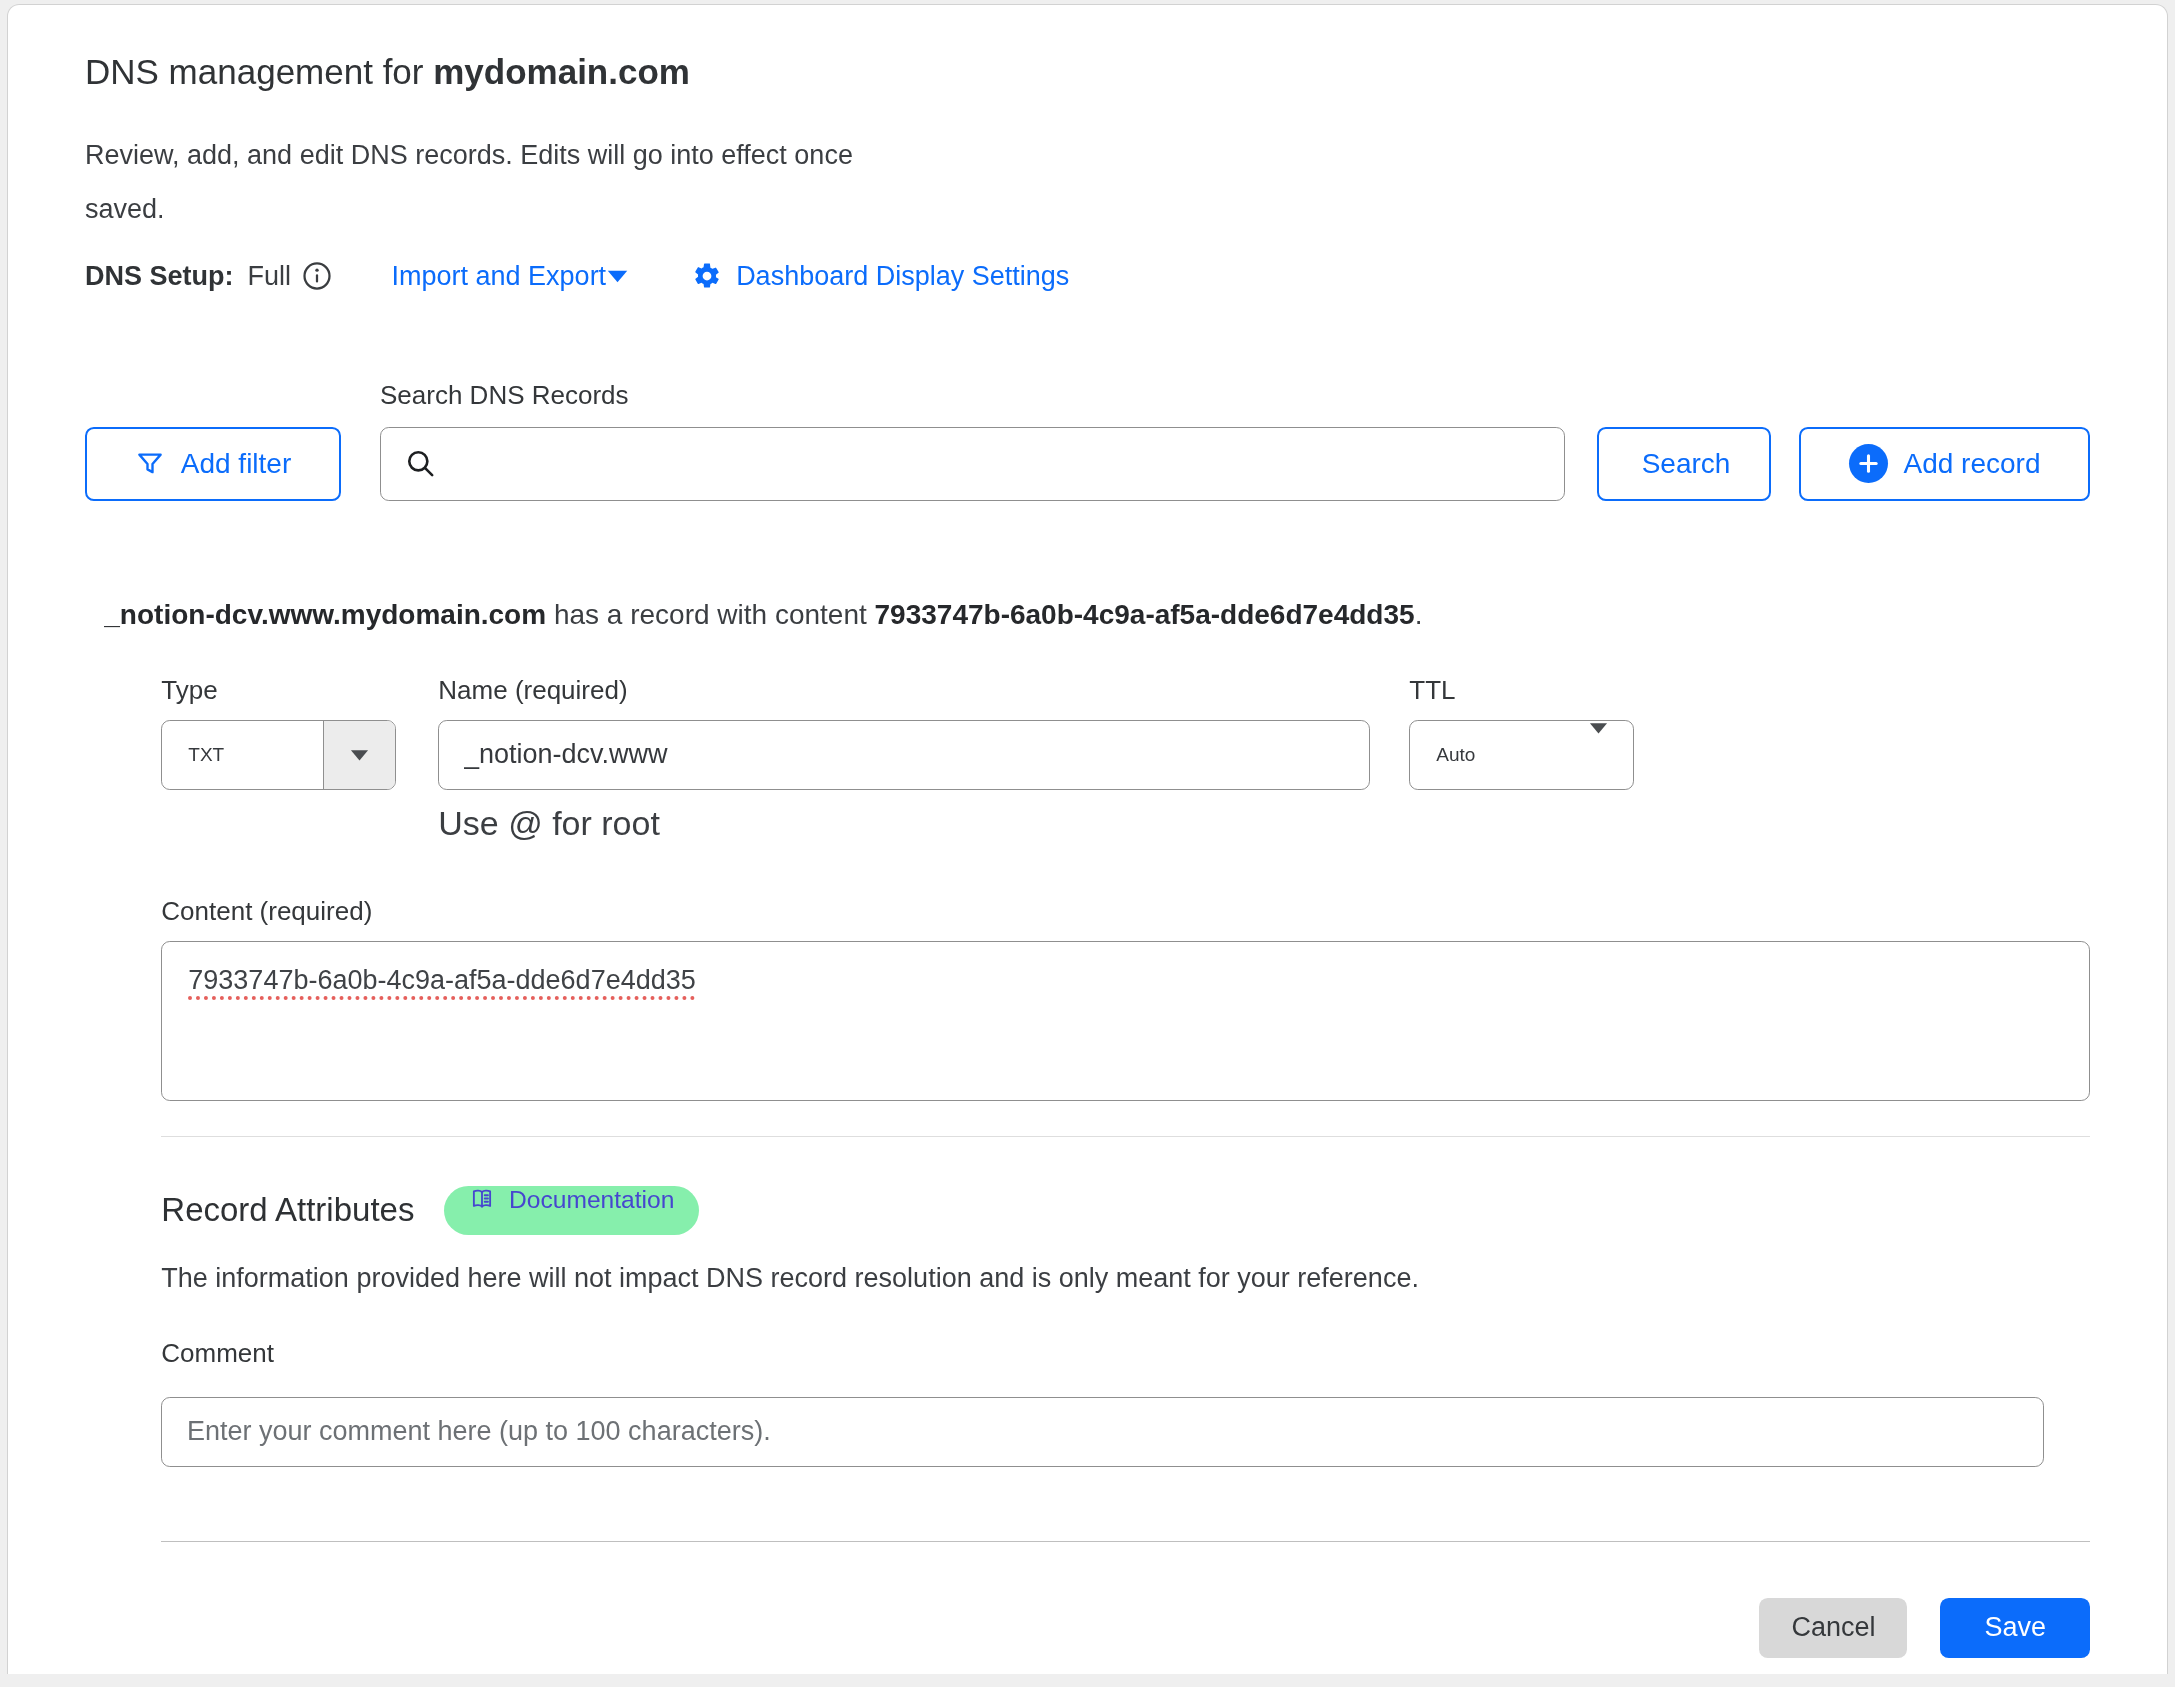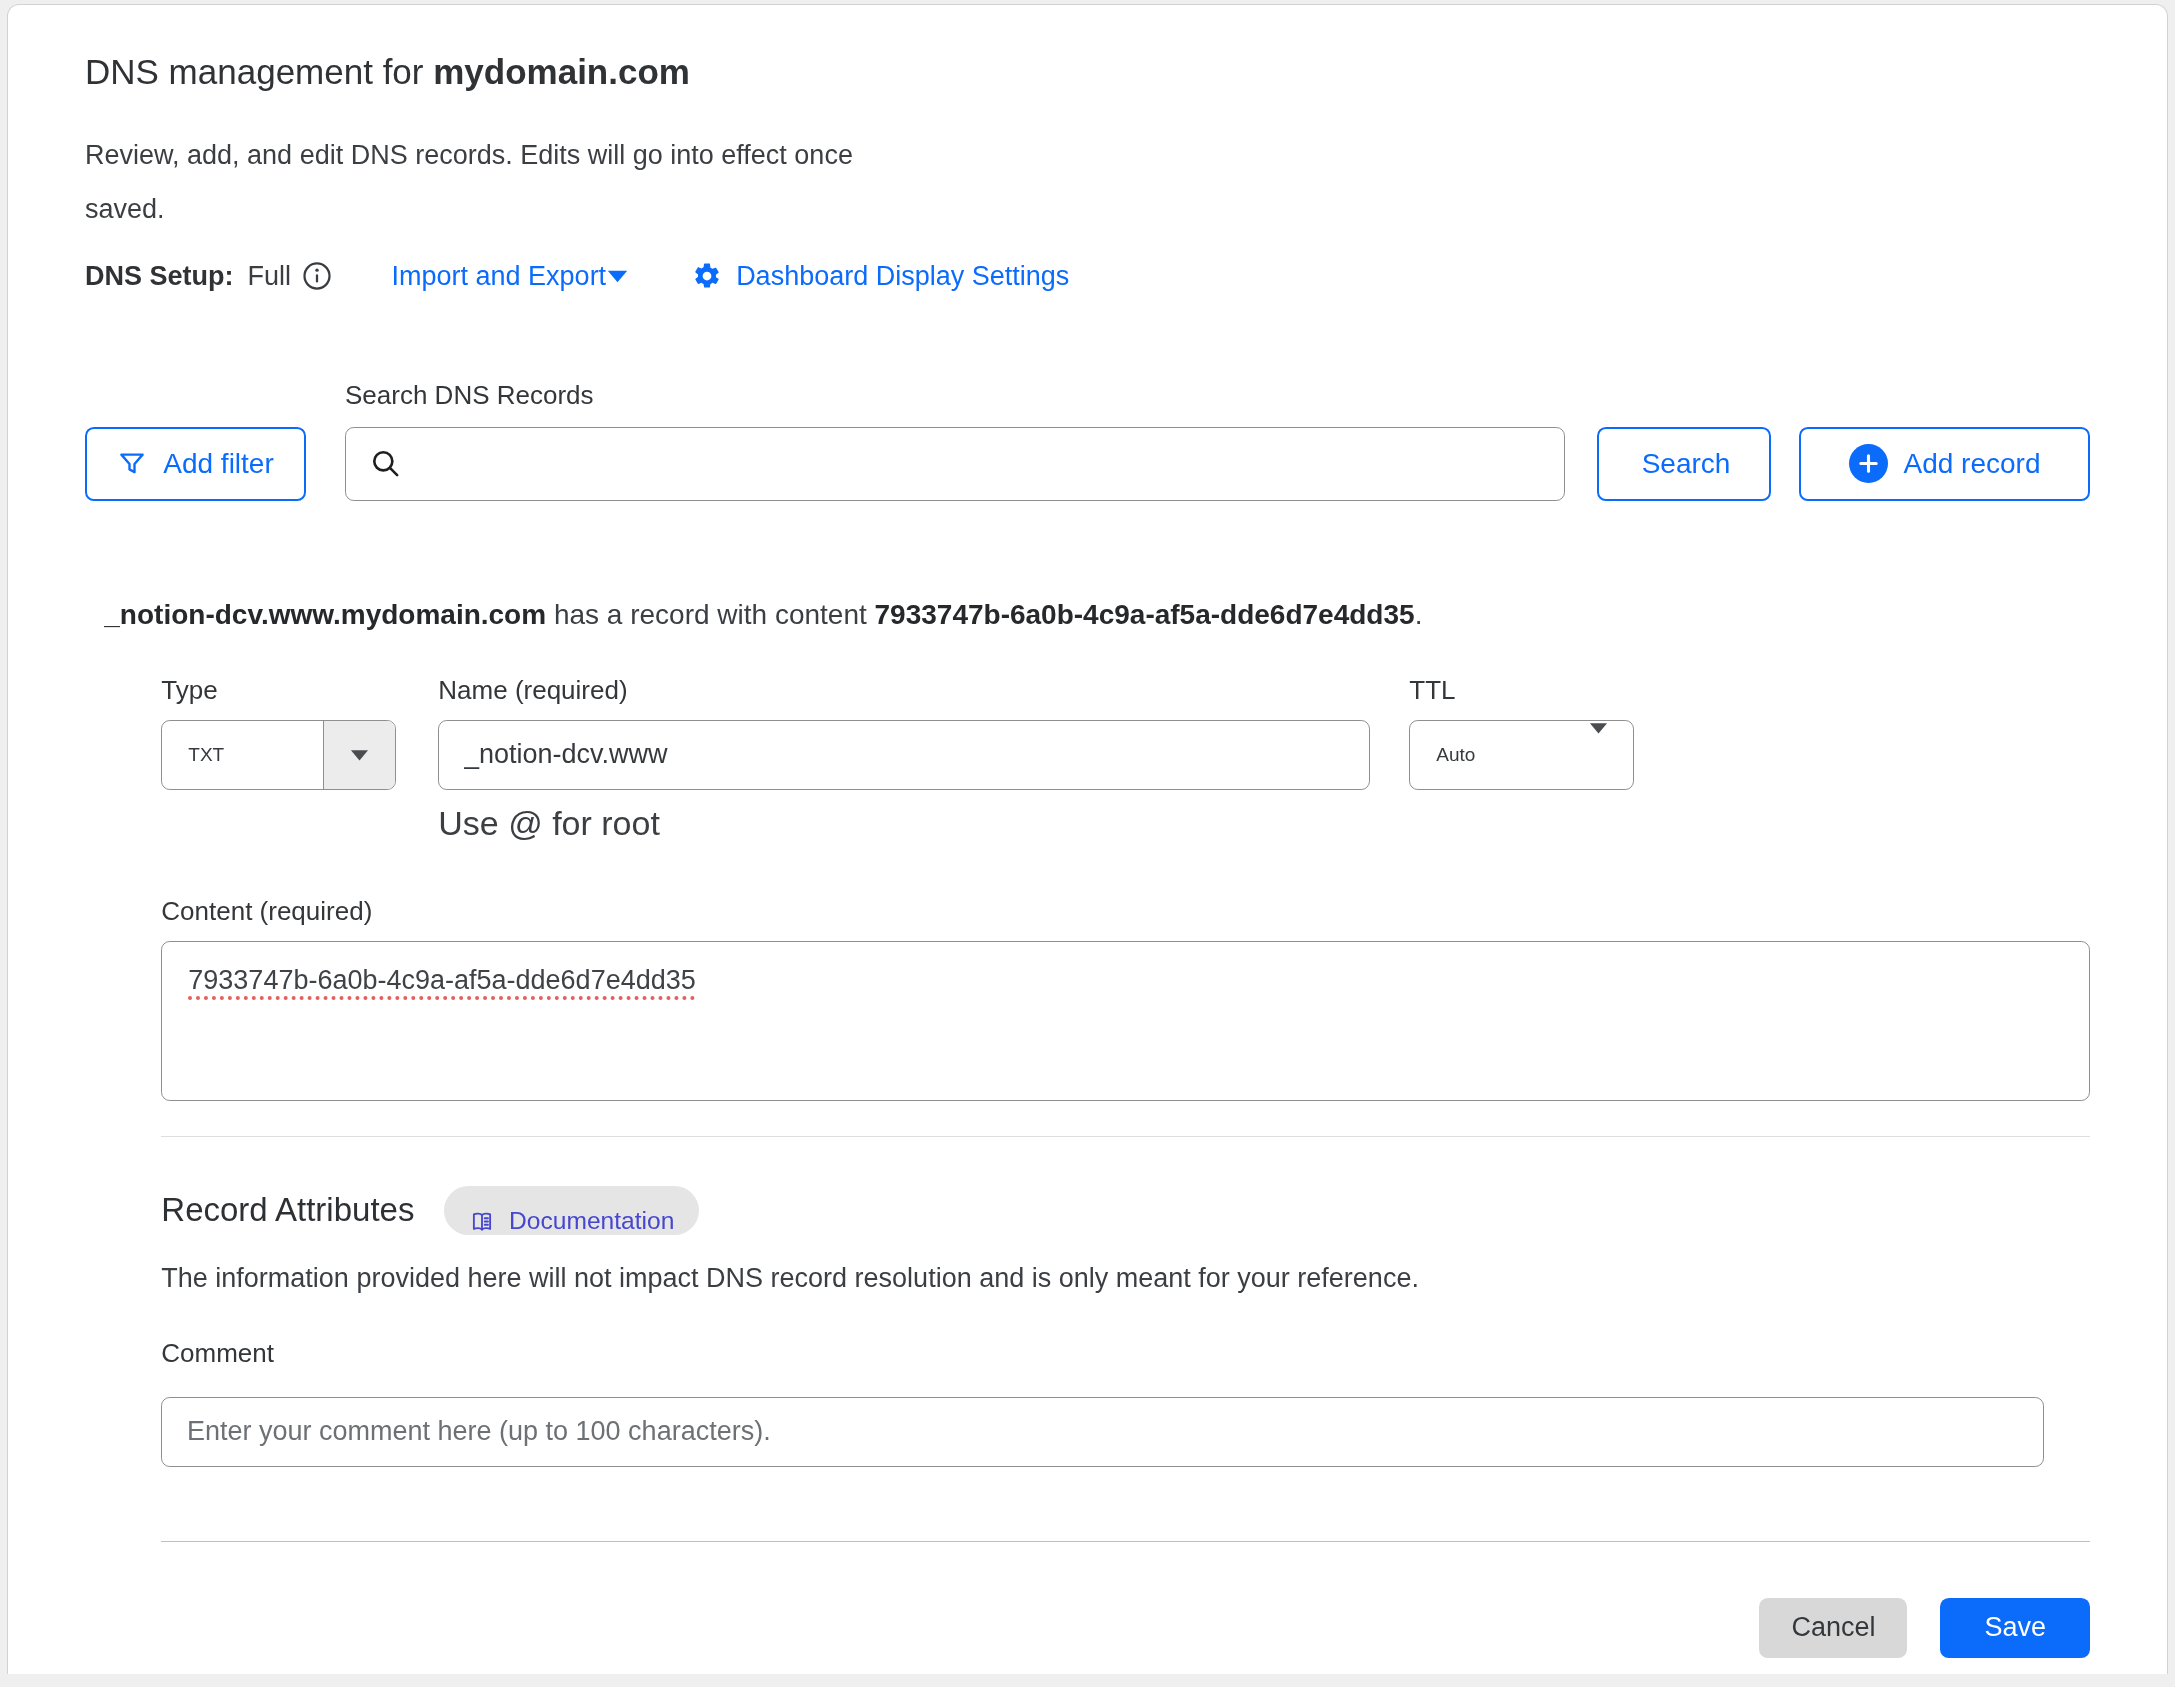--- a/index.html
+++ b/index.html
@@ -33,21 +33,21 @@
   :root { --blue: #0b6cfb; --border-gray: #8f8f8f; }
 
   
   .search-section { margin-top: 88px; display: flex; align-items: flex-end; }
   .btn-outline {
     height: 74px; border: 2.6px solid var(--blue); border-radius: 8.8px;
     background: #fff; color: var(--blue); font-size: 28px;
     display: inline-flex; align-items: center; justify-content: center; gap: 16px;
     cursor: pointer; font-family: inherit; padding: 0 32px; white-space: nowrap;
   }
-  .add-filter-btn { width: 221px; flex: none; }
+  .add-filter-btn { width: 256px; flex: none; }
   .search-group { flex: 1 1 auto; margin-left: 39px; }
   .search-label { font-size: 26px; color: #34373a; margin-bottom: 16px; }
   .search-box { position: relative; height: 74px; }
   .search-box input {
     width: 100%; height: 74px; border: 1.8px solid var(--border-gray); border-radius: 8.8px;
     padding: 0 21px 0 72px; font-size: 27px; font-family: inherit; color: #36393d; outline: none;
   }
   .search-glyph { position: absolute; left: 23px; top: 19.3px; }
   .search-btn { width: 174px; margin-left: 32px; flex: none; padding-left: 36px; }
   .add-record-btn { width: 291px; margin-left: 28px; flex: none; }
@@ -87,22 +87,22 @@
     text-decoration-thickness: 3.5px;
     text-underline-offset: 8px;
   }
   .divider { border: none; border-top: 1.8px solid #dedede; margin: 35px 0 0 0; }
   .divider-2 { border-top: 1.8px solid #bfbfbf; margin-top: 74px; }
 
   
   .attr-heading-row { margin-top: 49px; display: flex; align-items: center; gap: 30px; }
   .attr-heading { font-size: 33px; font-weight: 400; color: #2e3134; margin: 0; }
   .doc-pill {
-    height: 49px; border-radius: 24.6px; background: #e5e5e5; border: none; cursor: pointer;
-    display: inline-flex; align-items: flex-end; gap: 14px; padding: 0 24.6px;
+    height: 49px; border-radius: 24.6px; background: #86efac; border: none; cursor: pointer;
+    display: inline-flex; align-items: flex-start; gap: 14px; padding: 0 24.6px;
     font-size: 24.6px; font-family: inherit; color: #4646cf;
   }
   .attr-desc { margin-top: 28px; font-size: 27px; color: #3b3e42; }
   .comment-field { margin-top: 44px; }
   .comment-input {
     margin-top: 14px; width: calc(100% - 46px); height: 70px;
     border: 1.8px solid var(--border-gray); border-radius: 8.8px;
     padding: 0 24.6px; font-size: 27px; font-family: inherit; color: #36393d; outline: none;
   }
   .comment-input::placeholder { color: #6d7175; opacity: 1; }

